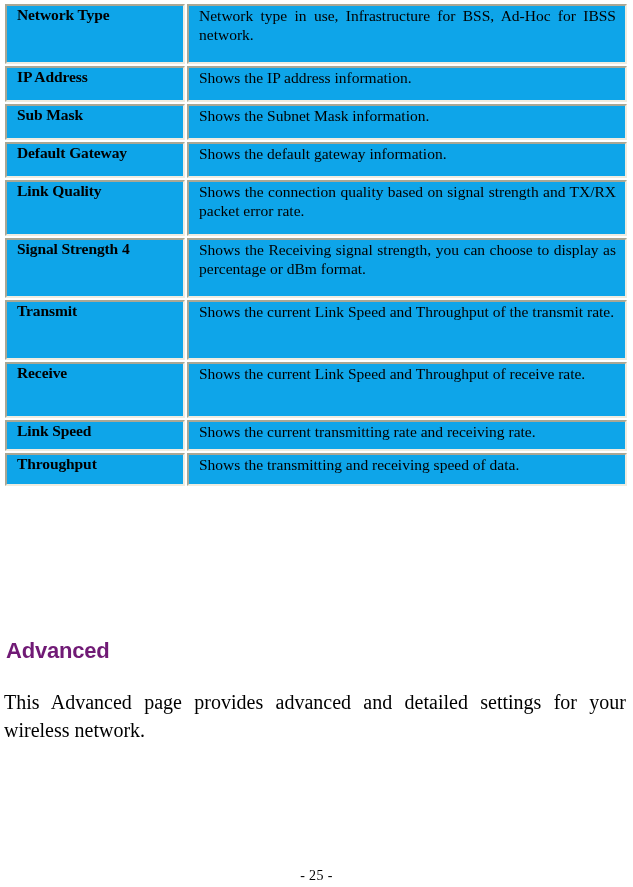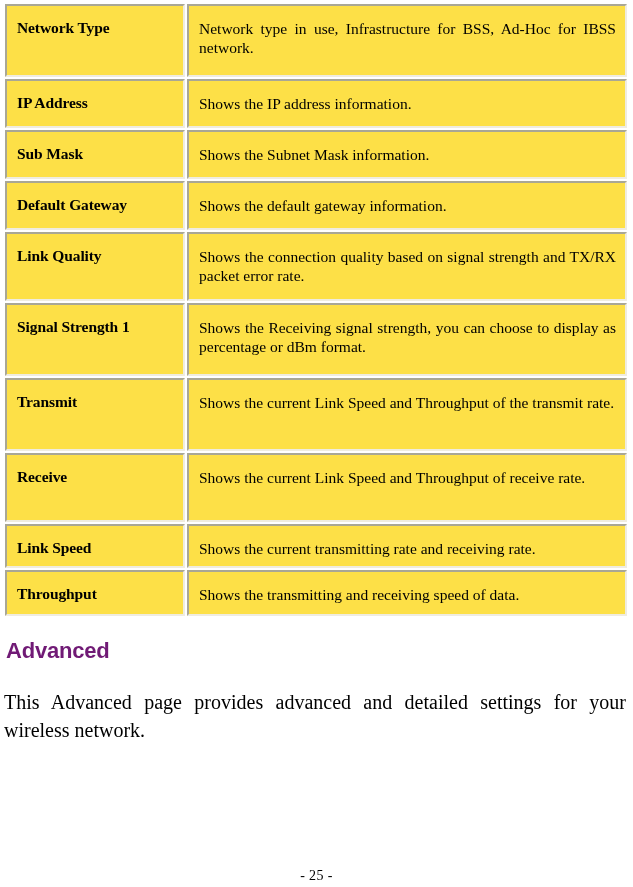--- a/index.html
+++ b/index.html
@@ -35,22 +35,22 @@
     border-spacing: 2px 2px;
     table-layout: fixed;
   }
   .spec-table col.c-term { width: 180px; }
   .spec-table col.c-desc { width: 440px; }
 
   .spec-table td {
     vertical-align: top;
     border: 2px solid;
     border-color: #a9a795 #efece0 #efece0 #a9a795;
-    background: #fde047;
-    padding: 13px 7px 4px 9px;
+    background: #0ea5e9;
+    padding: 0 7px 4px 9px;
   }
 
   td.term {
     font-weight: bold;
     font-size: 15.5px;
     line-height: 1.22;
     letter-spacing: -0.1px;
     padding-left: 10px;
   }
   td.desc {
@@ -134,21 +134,21 @@
         <td class="term h-short" style="border-color: rgb(169, 167, 149) rgb(239, 236, 224) rgb(239, 236, 224) rgb(169, 167, 149);">Default Gateway</td>
         <td class="desc left h-short" style="border-color: rgb(169, 167, 149) rgb(239, 236, 224) rgb(239, 236, 224) rgb(169, 167, 149);">Shows the default gateway information.</td>
       </tr>
 
       <tr class="row-link-quality">
         <td class="term h-mid" style="border-color: rgb(169, 167, 149) rgb(239, 236, 224) rgb(239, 236, 224) rgb(169, 167, 149);">Link Quality</td>
         <td class="desc justify h-mid" style="border-color: rgb(169, 167, 149) rgb(239, 236, 224) rgb(239, 236, 224) rgb(169, 167, 149);">Shows the connection quality based on signal strength and TX/RX packet error rate.</td>
       </tr>
 
       <tr class="row-signal-strength">
-        <td class="term h-tall" style="border-color: rgb(169, 167, 149) rgb(239, 236, 224) rgb(239, 236, 224) rgb(169, 167, 149);">Signal Strength 1</td>
+        <td class="term h-tall" style="border-color: rgb(169, 167, 149) rgb(239, 236, 224) rgb(239, 236, 224) rgb(169, 167, 149);">Signal Strength 4</td>
         <td class="desc justify h-tall" style="border-color: rgb(169, 167, 149) rgb(239, 236, 224) rgb(239, 236, 224) rgb(169, 167, 149);">Shows the Receiving signal strength, you can choose to display as percentage or dBm format.</td>
       </tr>
 
 
       <tr class="row-transmit">
         <td class="term h-tall" style="border-color: rgb(169, 167, 149) rgb(239, 236, 224) rgb(239, 236, 224) rgb(169, 167, 149);">Transmit</td>
         <td class="desc justify h-tall" style="border-color: rgb(169, 167, 149) rgb(239, 236, 224) rgb(239, 236, 224) rgb(169, 167, 149);">Shows the current Link Speed and Throughput of the transmit rate.</td>
       </tr>
 
       <tr class="row-receive">

